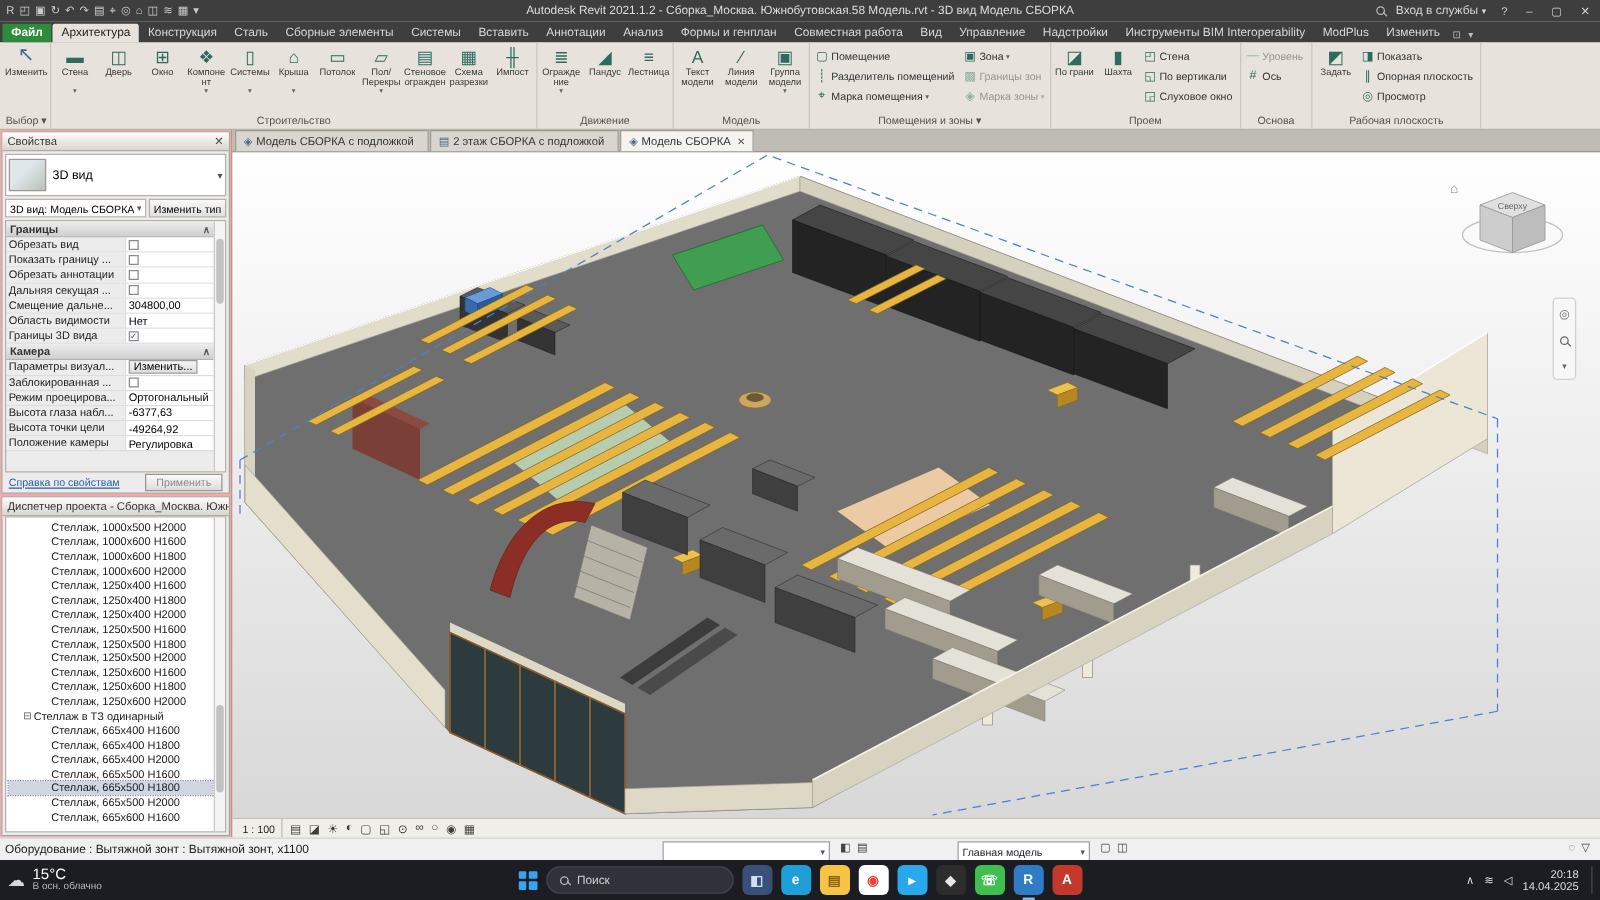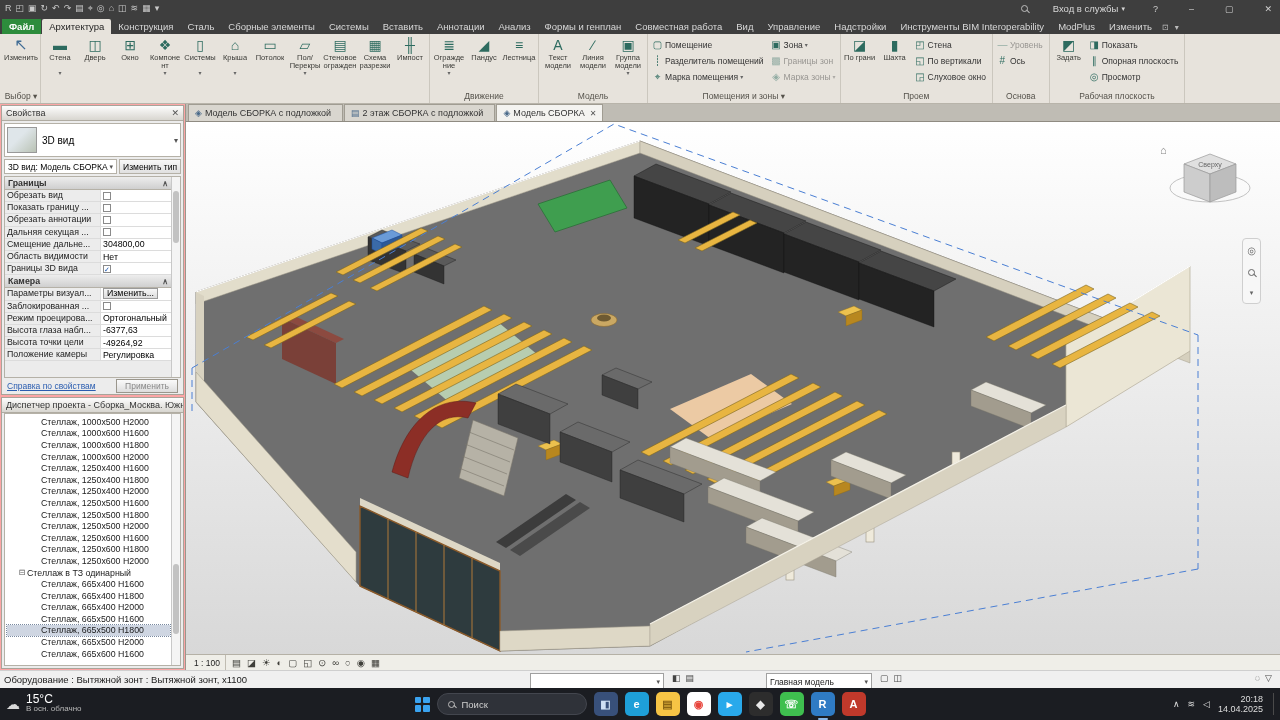--- a/index.html
+++ b/index.html
@@ -3,21 +3,21 @@
 <meta charset="utf-8">
 <style>
 *{box-sizing:border-box;margin:0;padding:0}
 html,body{width:1280px;height:720px;overflow:hidden}
 #app{width:1280px;height:720px;display:flex;flex-direction:column;font-family:"Liberation Sans",sans-serif;background:#fff;position:relative}
 
 .titlebar{height:17px;background:#3e3e3e;color:#e8e8e8;display:flex;align-items:center;font-size:9.5px;position:relative;flex:none}
 .qat{display:flex;gap:4px;padding:0 5px;align-items:center;z-index:2}
 .qicon{font-size:9px;color:#c9c9c9;line-height:15px}
 .tb-title{position:absolute;left:0;right:0;text-align:center;color:#ddd;pointer-events:none;white-space:nowrap;font-size:9.5px}
-.tb-right{margin-left:auto;display:flex;gap:25px;align-items:center;padding-right:5px;z-index:2}
+.tb-right{margin-left:auto;display:flex;gap:9px;align-items:center;padding-right:5px;z-index:2}
 .mag{width:7px;height:7px;border:1.4px solid #bbb;border-radius:50%;position:relative;display:inline-block}
 .mag::after{content:"";position:absolute;width:4px;height:1.4px;background:#bbb;transform:rotate(45deg);right:-3px;bottom:-1px}
 .signin{display:flex;align-items:center;gap:3px;color:#d8d8d8}
 .winbtn{color:#cfcfcf;font-size:9px;padding:0 3px}
 
 .tabbar{height:17px;background:#3e3e3e;display:flex;align-items:flex-end;color:#d8d8d8;font-size:9.5px;padding-left:2px;flex:none}
 .rtab{padding:2px 7px;white-space:nowrap;cursor:default}
 .rtab.file{background:#2d8c3c;color:#fff;font-weight:bold;margin-right:1px}
 .rtab.active{background:#e7e3dc;color:#222;border-radius:2px 2px 0 0}
 .tabextra{color:#bbb;font-size:8px;padding:2px 3px}
@@ -126,20 +126,21 @@
         <span class="qicon">↷</span>
         <span class="qicon">▤</span>
         <span class="qicon">⌖</span>
         <span class="qicon">◎</span>
         <span class="qicon">⌂</span>
         <span class="qicon">◫</span>
         <span class="qicon">≋</span>
         <span class="qicon">▦</span>
         <span class="qicon">▾</span>
       </div>
+    <div class="tb-title">Autodesk Revit 2021.1.2 - Сборка_Москва. Южнобутовская.58 Модель.rvt - 3D вид Модель СБОРКА</div>
     <div class="tb-right">
       <span class="mag"></span>
       <span class="signin">
           <span>Вход в службы</span>
           <span style="font-size:7px">▾</span>
         </span>
       <span class="winbtn">?</span>
       <span class="winbtn">–</span>
       <span class="winbtn">▢</span>
       <span class="winbtn">✕</span>
@@ -244,20 +245,21 @@
               <span class="blabel">Схема разрезки стены</span>
               <span class="bdd"></span>
             </div>
             <div class="bigbtn">
               <span class="bicon">╫</span>
               <span class="blabel">Импост</span>
               <span class="bdd"></span>
             </div>
           </div>
       </div>
+      <div class="rcap">Строительство</div>
     </div>
 
     <div class="rpanel">
       <div class="rbody">
         <div class="bigs">
 
         <div class="bigbtn">
               <span class="bicon">≣</span>
               <span class="blabel">Ограждение</span>
               <span class="bdd">▾</span>

